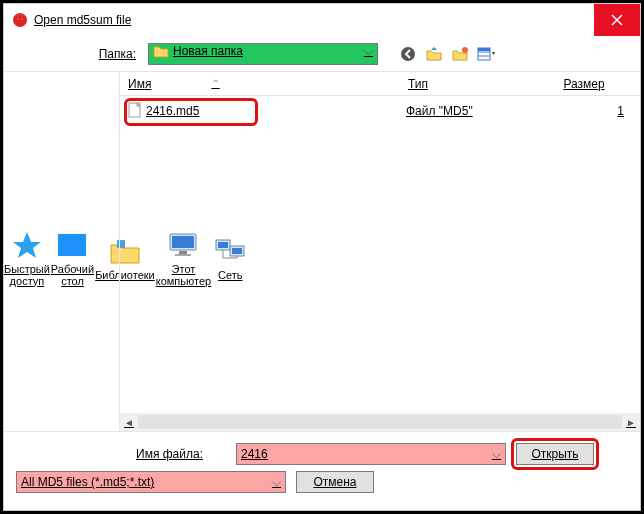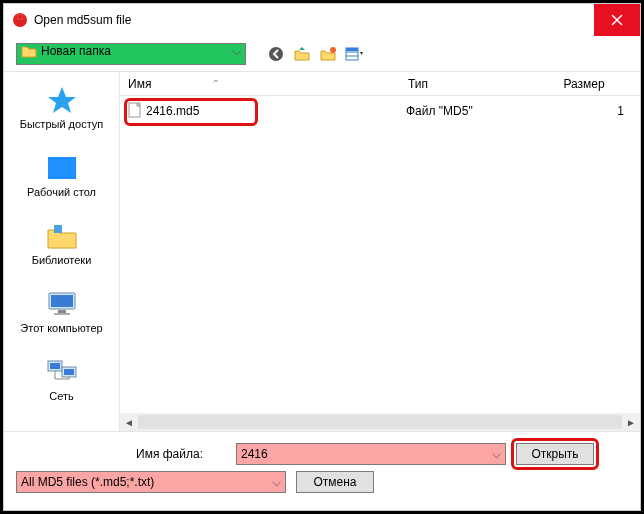--- a/index.html
+++ b/index.html
@@ -1,30 +1,30 @@
 <!DOCTYPE html>
 <html><head>
 <meta charset="utf-8">
 <style>
 * { box-sizing: border-box; margin: 0; padding: 0; font-family: "Segoe UI", Tahoma, sans-serif; }
 body { background: #fff; width: 644px; height: 514px; overflow: hidden; border: 3px solid #000; }
-.dialog { width: 100%; height: 100%; display: flex; flex-direction: column; background: #fff; border: 1px solid #ccc; }
+.dialog { width: 100%; height: 100%; display: flex; flex-direction: column; background: #fff; border: 1px solid #ccc; text-decoration: underline; }
 .titlebar { height: 32px; background: #fff; display: flex; align-items: center; padding-left: 8px; }
 .titlebar .app-icon { width: 16px; height: 16px; margin-right: 6px; }
 .titlebar .title { font-size: 12px; color: #000; flex: 1; }
 .titlebar .close { width: 46px; height: 32px; background: #e81123; color: #fff; display: flex; align-items: center; justify-content: center; cursor: pointer; }
 .toolbar { height: 36px; display: flex; align-items: center; padding: 0 12px; gap: 6px; border-bottom: 1px solid #e5e5e5; }
 .toolbar .lbl { font-size: 12px; color: #000; margin-right: 6px; text-align: right; width: 120px; }
 .toolbar .folder-combo { flex: 1; height: 22px; border: 1px solid #7a7a7a; background: #22c55e; display: flex; align-items: flex-start; padding: 0 4px; font-size: 12px; max-width: 230px; }
 .toolbar .folder-combo .ficon { margin-right: 4px; }
 .toolbar .folder-combo .chev { margin-left: auto; color: #555; }
 .toolbar .nav-icons { display: flex; gap: 6px; margin-left: 14px; align-items: center; }
 .toolbar .nav-icons .ib { width: 20px; height: 20px; display: flex; align-items: center; justify-content: center; cursor: pointer; }
 .main { flex: 1; display: flex; overflow: hidden; }
-.sidebar { width: 115px; background: #fff; padding-top: 12px; display: flex; flex-direction: column; align-items: center; gap: 22px; }
+.sidebar { width: 115px; background: #fff; padding-top: 12px; display: flex; flex-direction: row; align-items: center; gap: 1px; }
 .sb-item { display: flex; flex-direction: column; align-items: center; font-size: 11px; color: #000; cursor: pointer; text-align: center; width: 100%; }
 .sb-item .sic { width: 36px; height: 32px; display: flex; align-items: center; justify-content: center; margin-bottom: 2px; }
 .listing { flex: 1; display: flex; flex-direction: column; border-left: 1px solid #e5e5e5; }
 .cols { height: 24px; display: flex; align-items: center; font-size: 12px; color: #000; border-bottom: 1px solid #e5e5e5; padding-left: 8px; }
 .cols .c-name { width: 280px; display: flex; align-items: center; }
 .cols .c-type { width: 130px; }
 .cols .c-size { flex: 1; text-align: center; padding-right: 10px; }
 .cols .sortarrow { margin-left: 60px; color: #888; font-size: 10px; }
 .filerows { flex: 1; padding: 4px 6px; position: relative; }
 .frow { height: 22px; display: flex; align-items: center; font-size: 12px; }
@@ -62,20 +62,21 @@
     </span>
     <span class="title">Open md5sum file</span>
     <div class="close">
       <svg width="12" height="12">
           <path d="M1 1 L11 11 M11 1 L1 11" stroke="#fff" stroke-width="1.5"></path>
         </svg>
     </div>
   </div>
 
   <div class="toolbar">
+    <span class="lbl">Папка:</span>
     <div class="folder-combo">
       <span class="ficon">
         <svg width="16" height="14">
             <path d="M1 3 L6 3 L8 5 L15 5 L15 13 L1 13 Z" fill="#ffd86b" stroke="#c9a227"></path>
           </svg>
       </span>
       <span>Новая папка</span>
       <span class="chev">⌵</span>
     </div>
     <div class="nav-icons">

